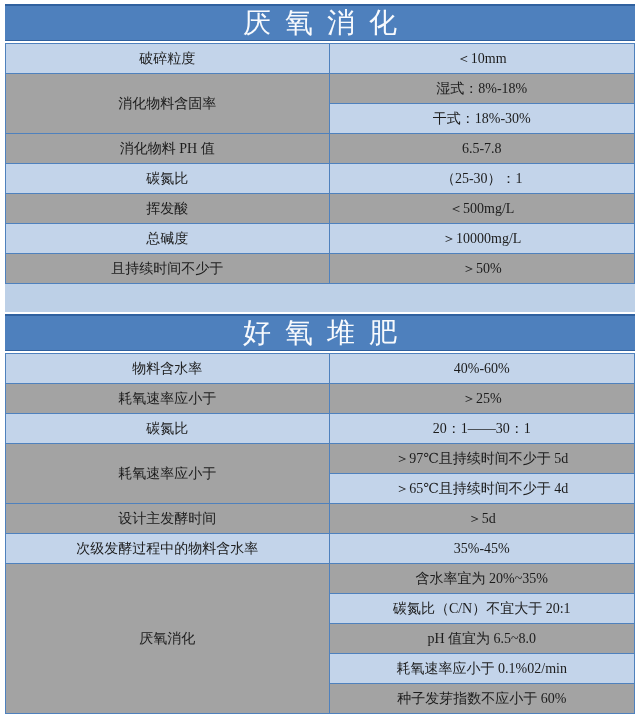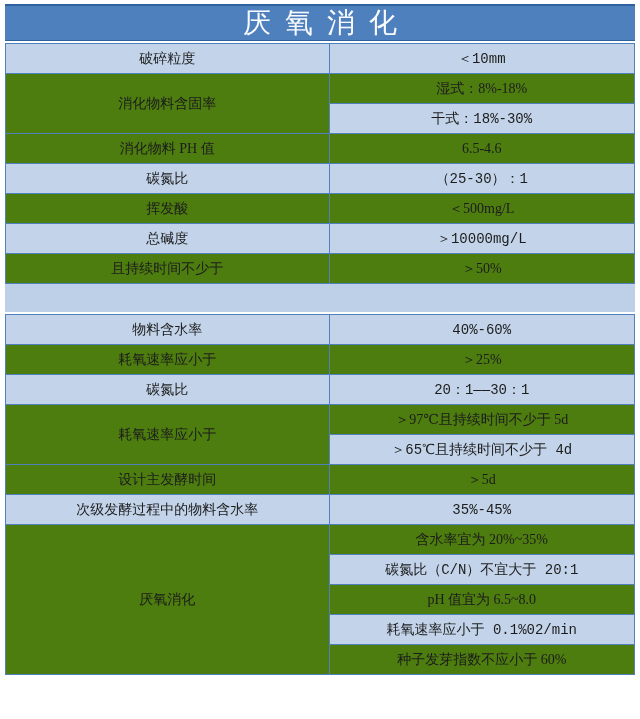--- a/index.html
+++ b/index.html
@@ -17,22 +17,22 @@
   }
   table{
     width:100%;border-collapse:collapse;table-layout:fixed;
     border:1px solid #3f6dab;
   }
   td{
     border:1px solid #4f81bd;height:29px;text-align:center;
     vertical-align:middle;font-size:14px;color:#1c1c1c;
     padding:0 4px;overflow:hidden;white-space:nowrap;
   }
-  .lb{background:#c3d4ea;font-family:Liberation Mono, monospace;}
-  .w{background:#4d7c0f;}
+  .lb{background:#c3d4ea;}
+  .w{background:#a3a3a3;}
   .separator{
     height:28px;background:#bdd0e7;margin-bottom:2px;
   }
 </style>
 </head>
 <body>
 
 <div class="page">
 
   <div class="sec-header">厌氧消化</div>
@@ -45,21 +45,21 @@
     </tr>
     <tr>
       <td class="w" rowspan="2">消化物料含固率</td>
       <td class="w">湿式：8%-18%</td>
     </tr>
     <tr>
       <td class="lb">干式：18%-30%</td>
     </tr>
     <tr>
       <td class="w">消化物料 PH 值</td>
-      <td class="w">6.5-4.6</td>
+      <td class="w">6.5-7.8</td>
     </tr>
     <tr>
       <td class="lb">碳氮比</td>
       <td class="lb">（25-30）：1</td>
     </tr>
     <tr>
       <td class="w">挥发酸</td>
       <td class="w">＜500mg/L</td>
     </tr>
     <tr>
@@ -68,20 +68,21 @@
     </tr>
     <tr>
       <td class="w">且持续时间不少于</td>
       <td class="w">＞50%</td>
     </tr>
   </tbody>
     </table>
 
   <div class="separator"></div>
 
+  <div class="sec-header">好氧堆肥</div>
 
   <table>
     <tbody>
         <tr>
       <td class="lb" style="width:50%">物料含水率</td>
       <td class="lb">40%-60%</td>
     </tr>
     <tr>
       <td class="w">耗氧速率应小于</td>
       <td class="w">＞25%</td>

